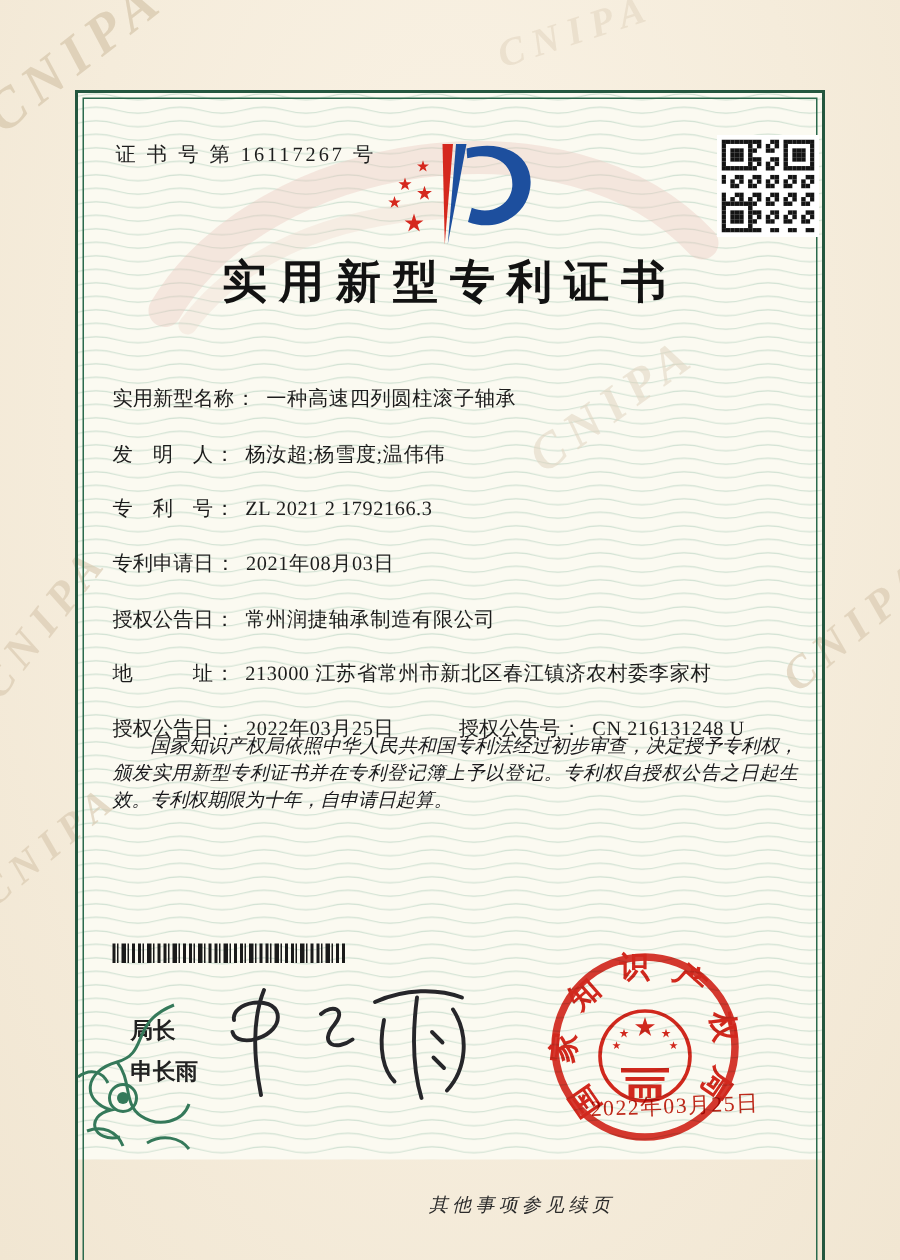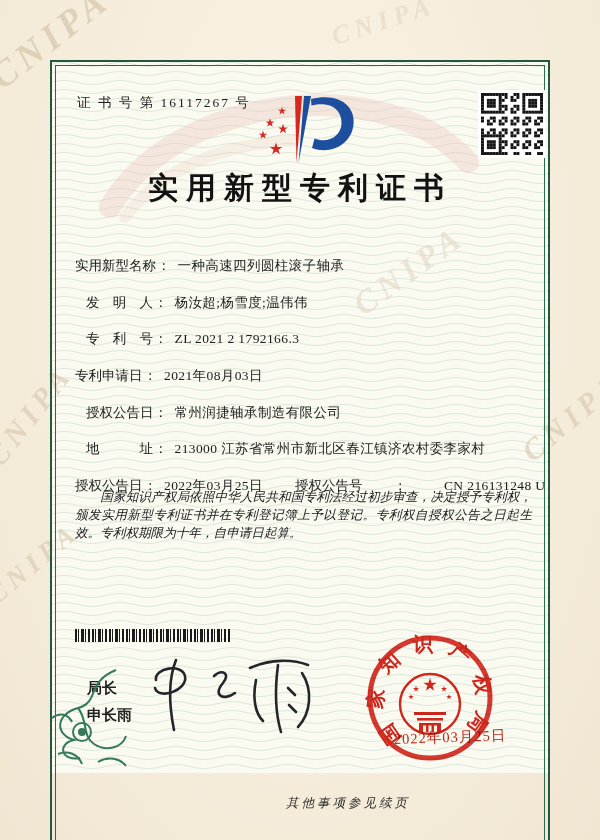--- a/index.html
+++ b/index.html
@@ -32,23 +32,23 @@
   .cert-no{position:absolute;left:25px;top:32px;font-size:13.5px;letter-spacing:2px;color:#1d1d1d;}
   .qr{position:absolute;left:426px;top:28px;width:62px;height:62px;background:#fff;padding:3px;}
   .logo{position:absolute;left:187px;top:30px;}
   .title{position:absolute;left:0;top:106px;width:100%;margin:0;text-align:center;
          font-size:30px;font-weight:bold;letter-spacing:8px;color:#121212;}
 
   
   .fields{position:absolute;left:23px;top:186px;width:460px;}
   .frow{height:36.6px;display:flex;align-items:center;font-size:13.5px;color:#1c1c1c;}
   .fcell{display:flex;align-items:baseline;white-space:nowrap;}
-  .fcell + .fcell{margin-left:32px;gap:30px;}
+  .fcell + .fcell{margin-left:43px;}
   .flab{display:inline-block;font-weight:500;}
-  .flab.spread{width:67px;text-align:justify;text-align-last:justify;margin-left:11px;}
+  .flab.spread{width:67px;text-align:justify;text-align-last:justify;}
   .fcolon{margin-left:1px;}
   .fval{margin-left:7px;letter-spacing:.4px;text-align:right;}
 
   
   .paras{position:absolute;left:23px;top:426px;width:457px;font-size:12.6px;line-height:18px;
          color:#19191c;text-align:justify;}
   .paras p{margin:0;text-indent:2em;font-style:italic;}
 
   
   .barcode{position:absolute;left:23px;top:567px;height:13px;font-size:0;}

